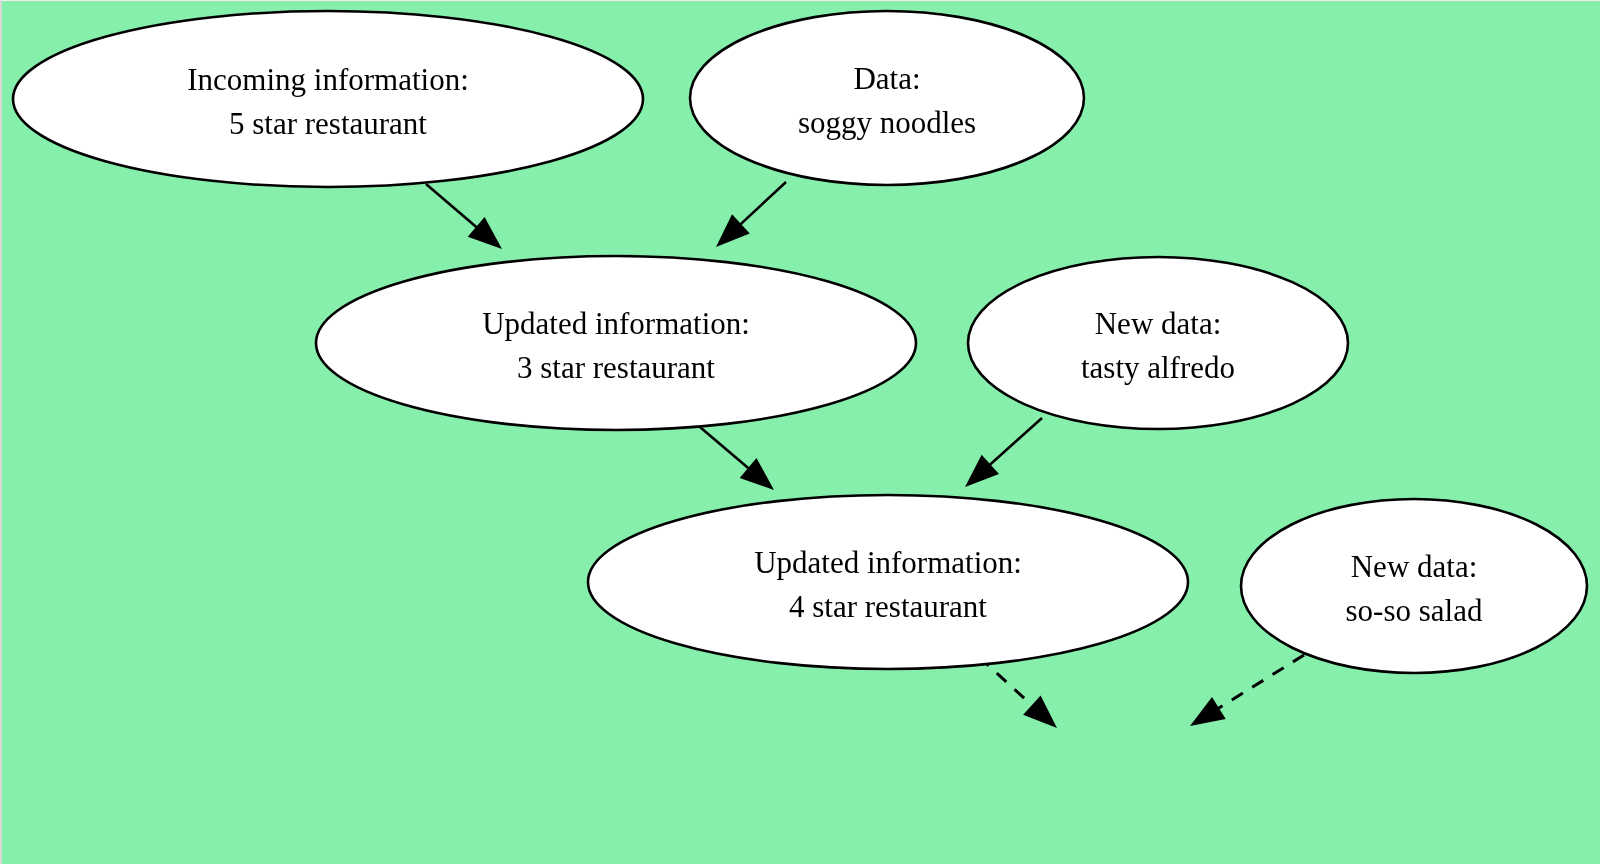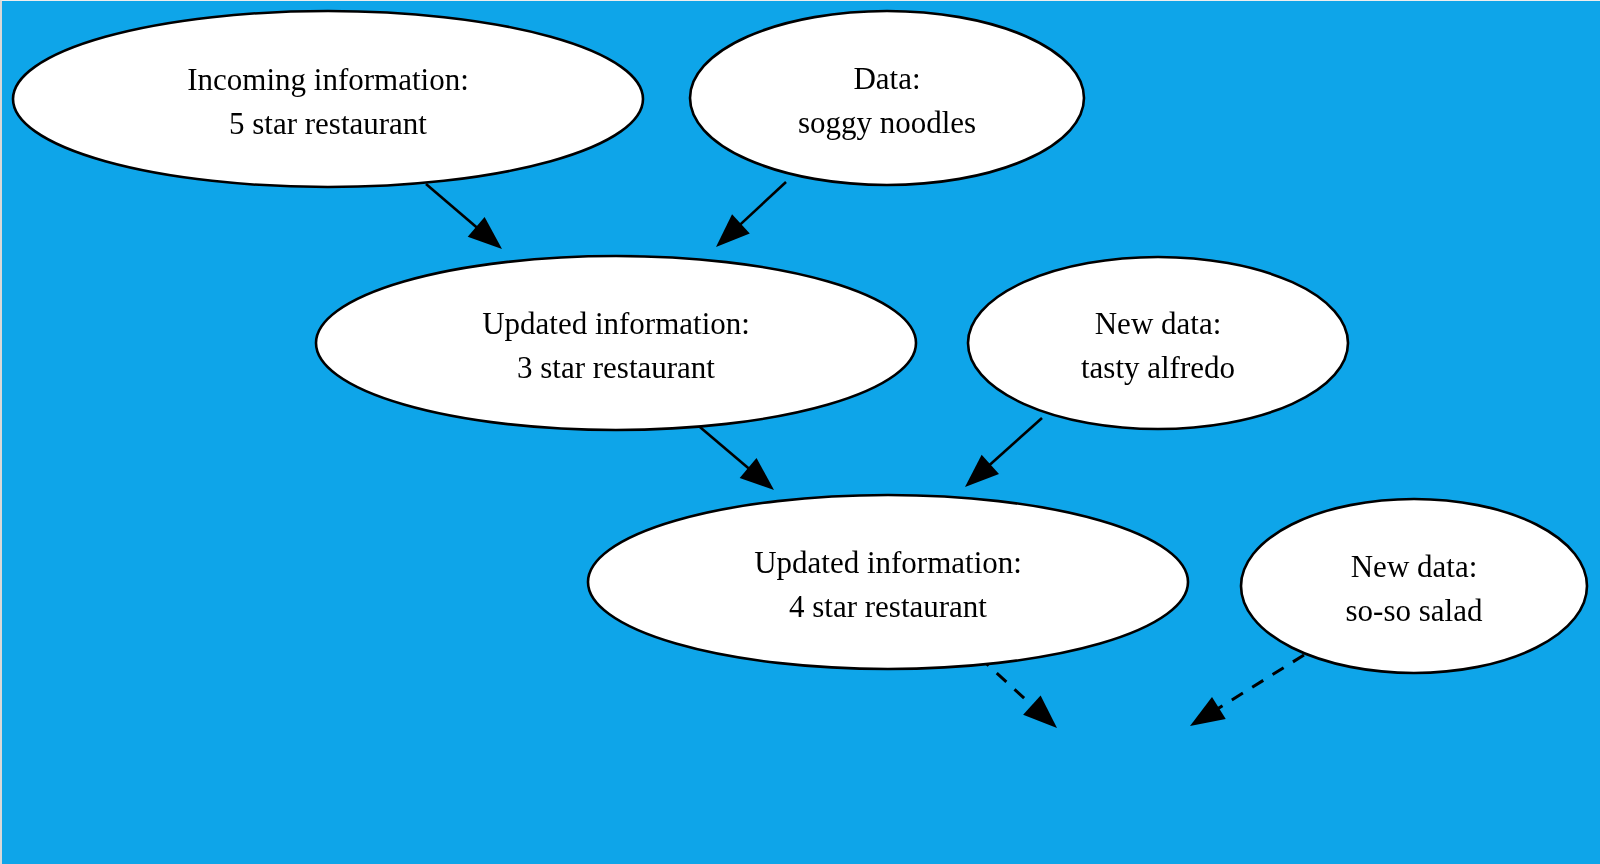--- a/index.html
+++ b/index.html
@@ -11,21 +11,21 @@
   body {
     width: 1600px;
     height: 864px;
     font-family: "Liberation Serif", "DejaVu Serif", serif;
     overflow: hidden;
   }
   #diagram-root {
     position: relative;
     width: 1600px;
     height: 864px;
-    background: #0ea5e9;
+    background: #86efac;
     box-sizing: border-box;
     border-left: 2px solid #d8d8d8;
     border-top: 1px solid #eeeeee;
   }
   svg.diagram-canvas {
     position: absolute;
     left: 0;
     top: 0;
     width: 1600px;
     height: 864px;

